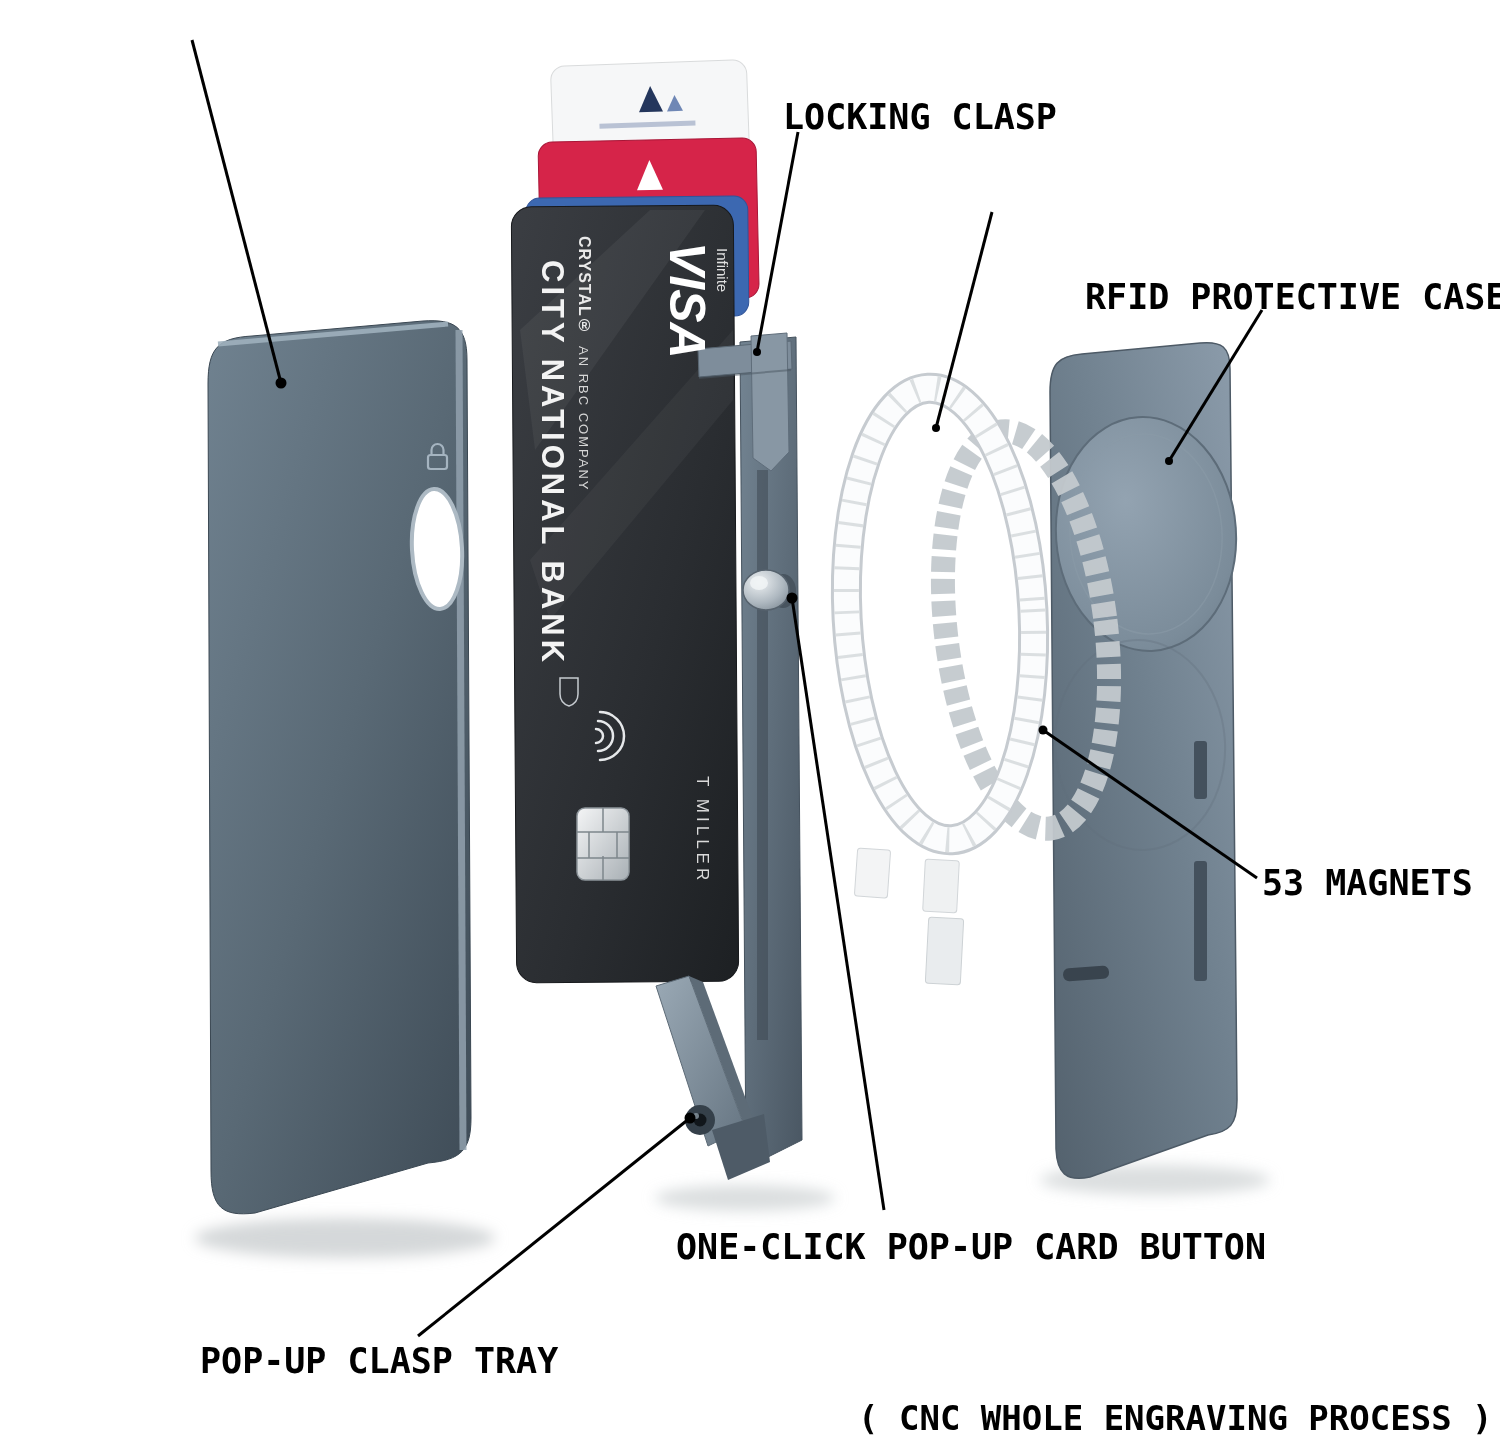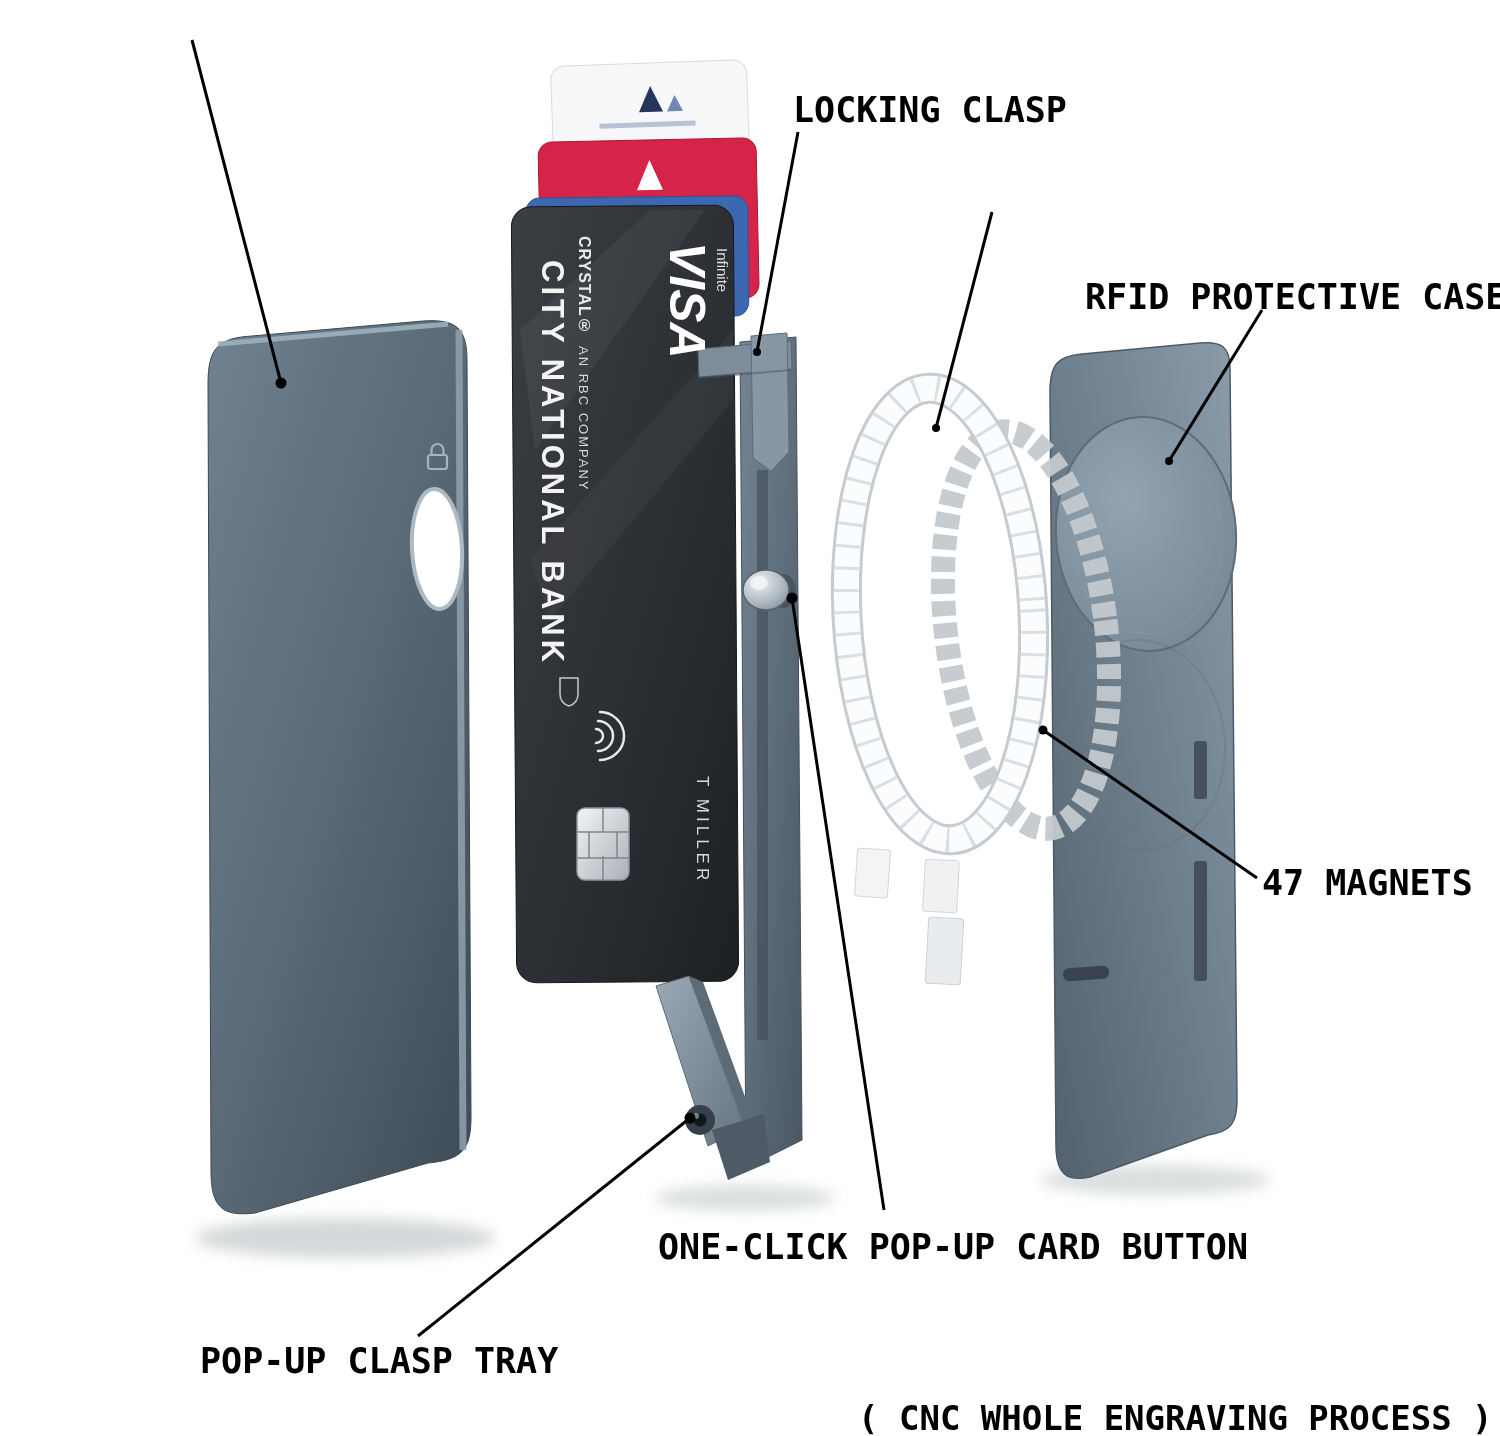--- a/index.html
+++ b/index.html
@@ -6,25 +6,25 @@
   .canvas {
     position:relative; width:1500px; height:1436px; background:#ffffff;
     overflow:hidden; font-family:"DejaVu Sans Mono", monospace;
   }
   svg.scene { position:absolute; left:0; top:0; z-index:1; }
   .lbl {
     position:absolute; z-index:3; font-family:"DejaVu Sans Mono", monospace;
     font-weight:bold; font-size:35px; color:#000; white-space:nowrap; line-height:1.1;
   }
   .lbl-material { left:5px;   top:2px;   }
-  .lbl-clasp    { left:783px; top:91px;margin-left:10px;  }
+  .lbl-clasp    { left:783px; top:98px;  }
   .lbl-patch    { left:958px; top:178px; }
   .lbl-rfid     { left:1085px;top:278px; }
   .lbl-magnets  { left:1262px;top:864px; }
-  .lbl-button   { left:658px; top:1228px;text-align:right;}
+  .lbl-button   { left:676px; top:1228px;text-align:right;}
   .lbl-tray     { left:200px; top:1342px;}
   .lbl-cnc      { left:858px; top:1400px; font-size:34px; }
 
   .card-text {
     position:absolute; left:512px; top:206px; width:224px; height:778px;
     z-index:2; pointer-events:none; font-family:"Liberation Sans", sans-serif;
   }
   .vtext { position:absolute; writing-mode:vertical-rl; }
   .ct-bank    { left:22px;  top:54px;  font-size:31px; font-weight:bold; letter-spacing:4px; color:#f3f3f3; }
   .ct-crystal { left:63px;  top:30px;  font-size:16px; font-weight:bold; letter-spacing:1px; color:#e9e9e9; }
@@ -203,18 +203,18 @@
     <span class="vtext ct-bank">CITY NATIONAL BANK</span>
     <span class="vtext ct-crystal">CRYSTAL®</span>
     <span class="vtext ct-sub">AN RBC COMPANY</span>
     <span class="vtext ct-visa">VISA</span>
     <span class="vtext ct-infinite">Infinite</span>
     <span class="vtext ct-holder">T MILLER</span>
   </div>
 
   <div class="lbl lbl-clasp">LOCKING CLASP</div>
   <div class="lbl lbl-rfid">RFID PROTECTIVE CASE</div>
-  <div class="lbl lbl-magnets">47 MAGNETS</div>
+  <div class="lbl lbl-magnets">53 MAGNETS</div>
   <div class="lbl lbl-button">ONE-CLICK POP-UP CARD BUTTON</div>
   <div class="lbl lbl-tray">POP-UP CLASP TRAY</div>
   <div class="lbl lbl-cnc">( CNC WHOLE ENGRAVING PROCESS )</div>
 
 </div>
 
 </body></html>

